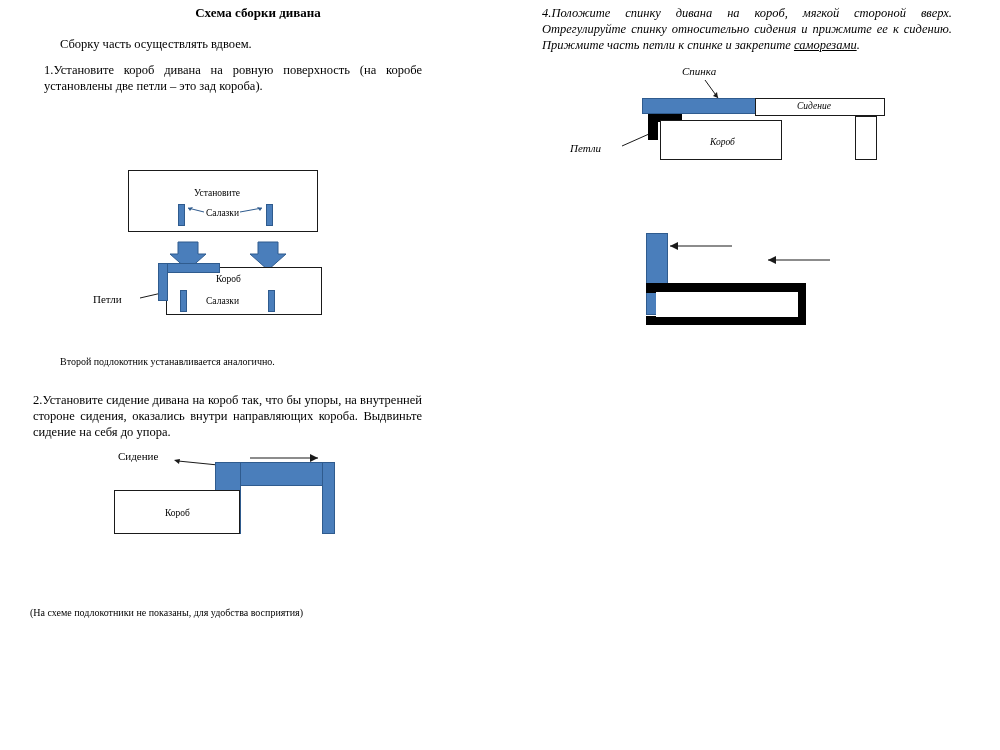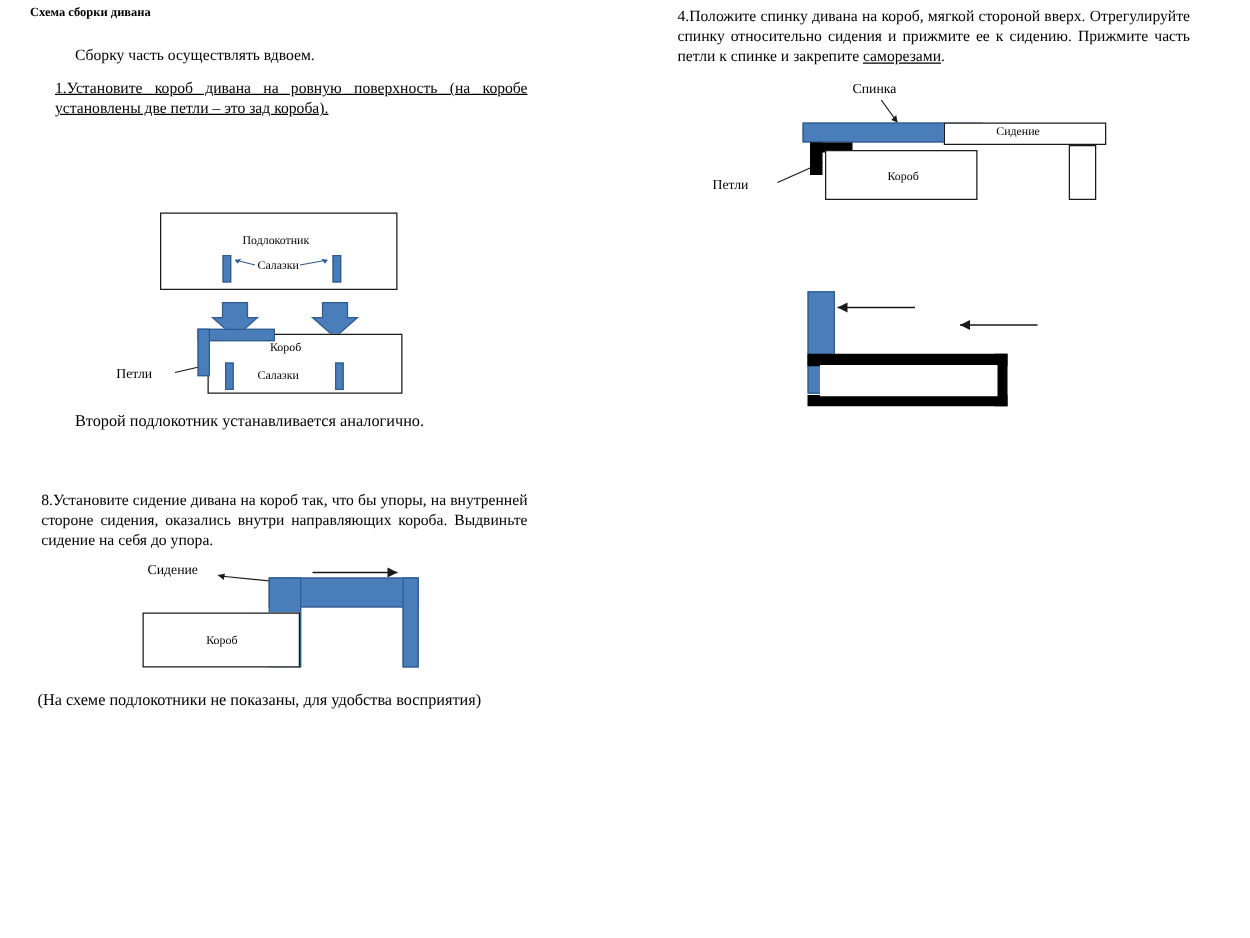--- a/index.html
+++ b/index.html
@@ -27,40 +27,42 @@
     top: 0;
     width: 500px;
     height: 750px;
   }
   .col-right {
     position: absolute;
     left: 500px;
     top: 0;
     width: 500px;
     height: 640px;
+    font-style: italic;
   }
   .title {
     position: absolute;
-    left: 24px;
+    left: 48px;
     top: 5px;
     width: 420px;
-    text-align: left;
-    font-size: 10px;
+    text-align: center;
+    font-size: 13px;
     font-weight: bold;
   }
   .para {
     position: absolute;
     font-size: 12.5px;
     line-height: 16px;
     text-align: justify;
     text-justify: inter-word;
   }
   .note {
     position: absolute;
-    font-size: 13px;
+    font-size: 10px;
+    margin-top: 27px;
   }
   .diagram {
     position: absolute;
   }
   .lbl {
     position: absolute;
     font-size: 9.5px;
     white-space: nowrap;
     font-family: "Liberation Serif", serif;
   }
@@ -94,27 +96,27 @@
 <body>
 
 <div class="page">
 
   <div class="col-left">
 
     <div class="title">Схема сборки дивана</div>
 
     <div class="para" style="left:60px; top:36px; width:380px;">Сборку часть осуществлять вдвоем.</div>
 
-    <div class="para" style="left:44px; top:62px; width:378px;text-decoration:underline;">1.Установите короб дивана на ровную поверхность (на коробе установлены две петли – это зад короба).</div>
+    <div class="para" style="left:44px; top:62px; width:378px;">1.Установите короб дивана на ровную поверхность (на коробе установлены две петли – это зад короба).</div>
 
 
     <div class="diagram" style="left:0px; top:160px; width:470px; height:180px;">
 
       <div class="box-outline" style="left:128px; top:10px; width:190px; height:62px;"></div>
-      <div class="lbl" style="left:194px; top:28px;">Подлокотник</div>
+      <div class="lbl" style="left:194px; top:28px;">Установите</div>
       <div class="lbl" style="left:206px; top:48px;">Салазки</div>
 
       <div class="blue" style="left:178px; top:44px; width:7px; height:22px;"></div>
       <div class="blue" style="left:266px; top:44px; width:7px; height:22px;"></div>
 
       <svg class="diagram" style="left:0; top:0;" width="470" height="180">
 
         <path d="M204,52 L188,48" stroke="#2f5b8e" stroke-width="1" fill="none"></path>
         <path d="M188,48 l5,-1 l-3,4 z" fill="#2f5b8e"></path>
         <path d="M240,52 L262,48" stroke="#2f5b8e" stroke-width="1" fill="none"></path>
@@ -142,21 +144,21 @@
       <div class="blue" style="left:158px; top:103px; width:10px; height:38px;"></div>
 
       <div class="blue" style="left:180px; top:130px; width:7px; height:22px;"></div>
       <div class="blue" style="left:268px; top:130px; width:7px; height:22px;"></div>
 
       <div class="lbl-md" style="left:93px; top:133px;">Петли</div>
     </div>
 
     <div class="note" style="left:60px; top:329px;">Второй подлокотник устанавливается аналогично.</div>
 
-    <div class="para" style="left:33px; top:392px; width:389px;">8.Установите сидение дивана на короб так, что бы упоры, на внутренней стороне сидения, оказались внутри  направляющих короба. Выдвиньте сидение на себя до упора.</div>
+    <div class="para" style="left:33px; top:392px; width:389px;">2.Установите сидение дивана на короб так, что бы упоры, на внутренней стороне сидения, оказались внутри  направляющих короба. Выдвиньте сидение на себя до упора.</div>
 
     <div class="diagram" style="left:0px; top:445px; width:470px; height:110px;">
 
       <div class="lbl-md" style="left:118px; top:5px;">Сидение</div>
 
       <svg class="diagram" style="left:0; top:0;" width="470" height="110">
         <path d="M178,16 L238,22" stroke="#1a1a1a" stroke-width="1" fill="none"></path>
         <path d="M180,14 l-6,1 l5,4 z" fill="#1a1a1a"></path>
 
         <path d="M250,13 H318" stroke="#1a1a1a" stroke-width="1.2" fill="none"></path>
@@ -164,21 +166,21 @@
       </svg>
 
       <div class="blue" style="left:215px; top:17px; width:120px; height:24px;"></div>
       <div class="blue" style="left:215px; top:17px; width:26px; height:72px;"></div>
       <div class="blue" style="left:322px; top:17px; width:13px; height:72px;"></div>
 
       <div class="box-outline" style="left:114px; top:45px; width:126px; height:44px;"></div>
       <div class="lbl" style="left:165px; top:63px;">Короб</div>
     </div>
 
-    <div class="note" style="left:30px; top:552px;">(На схеме подлокотники не показаны, для удобства восприятия)</div>
+    <div class="note" style="left:30px; top:580px;">(На схеме подлокотники не показаны, для удобства восприятия)</div>
   </div>
 
   <div class="col-right">
 
     <div class="para" style="left:42px; top:5px; width:410px;">
       <span>4.Положите спинку дивана на короб, мягкой стороной вверх. Отрегулируйте спинку относительно сидения и прижмите ее к сидению. Прижмите часть петли к спинке и закрепите </span><span class="underline-link">саморезами</span><span>.</span>
     </div>
 
     <div class="diagram" style="left:0px; top:60px; width:470px; height:120px;">
 

